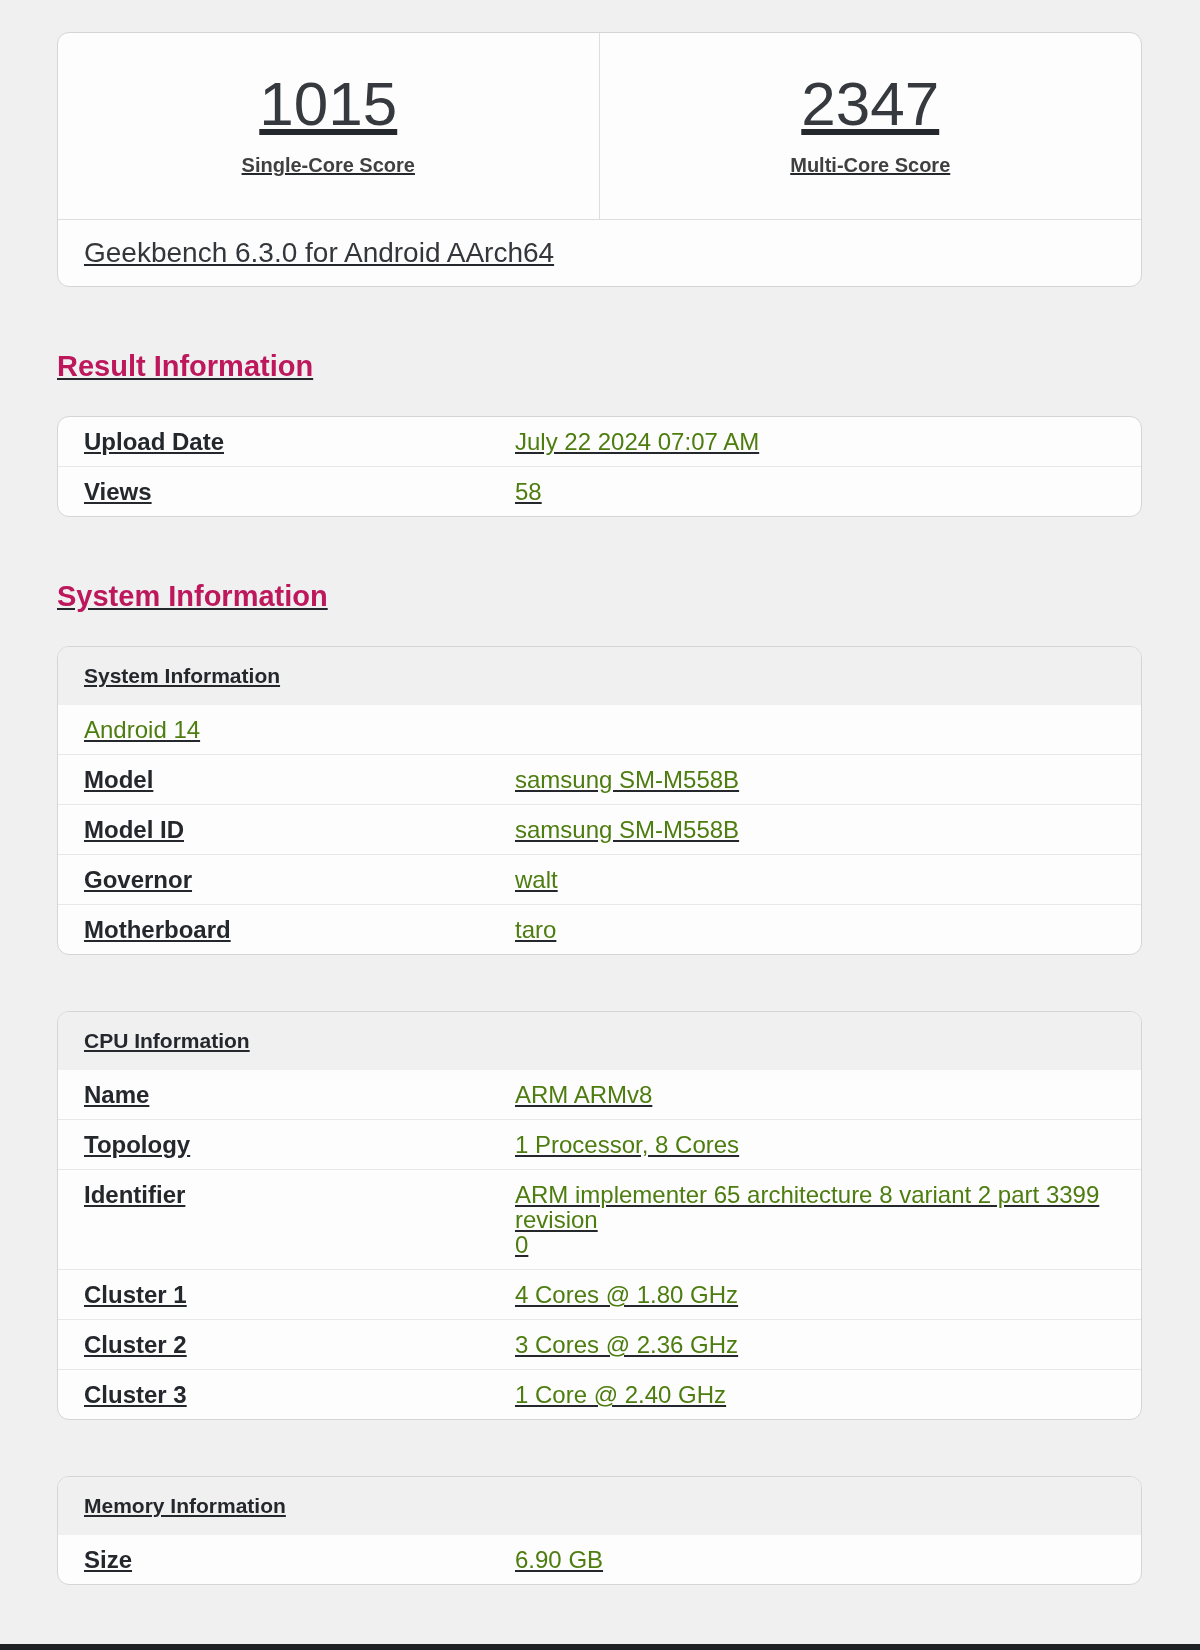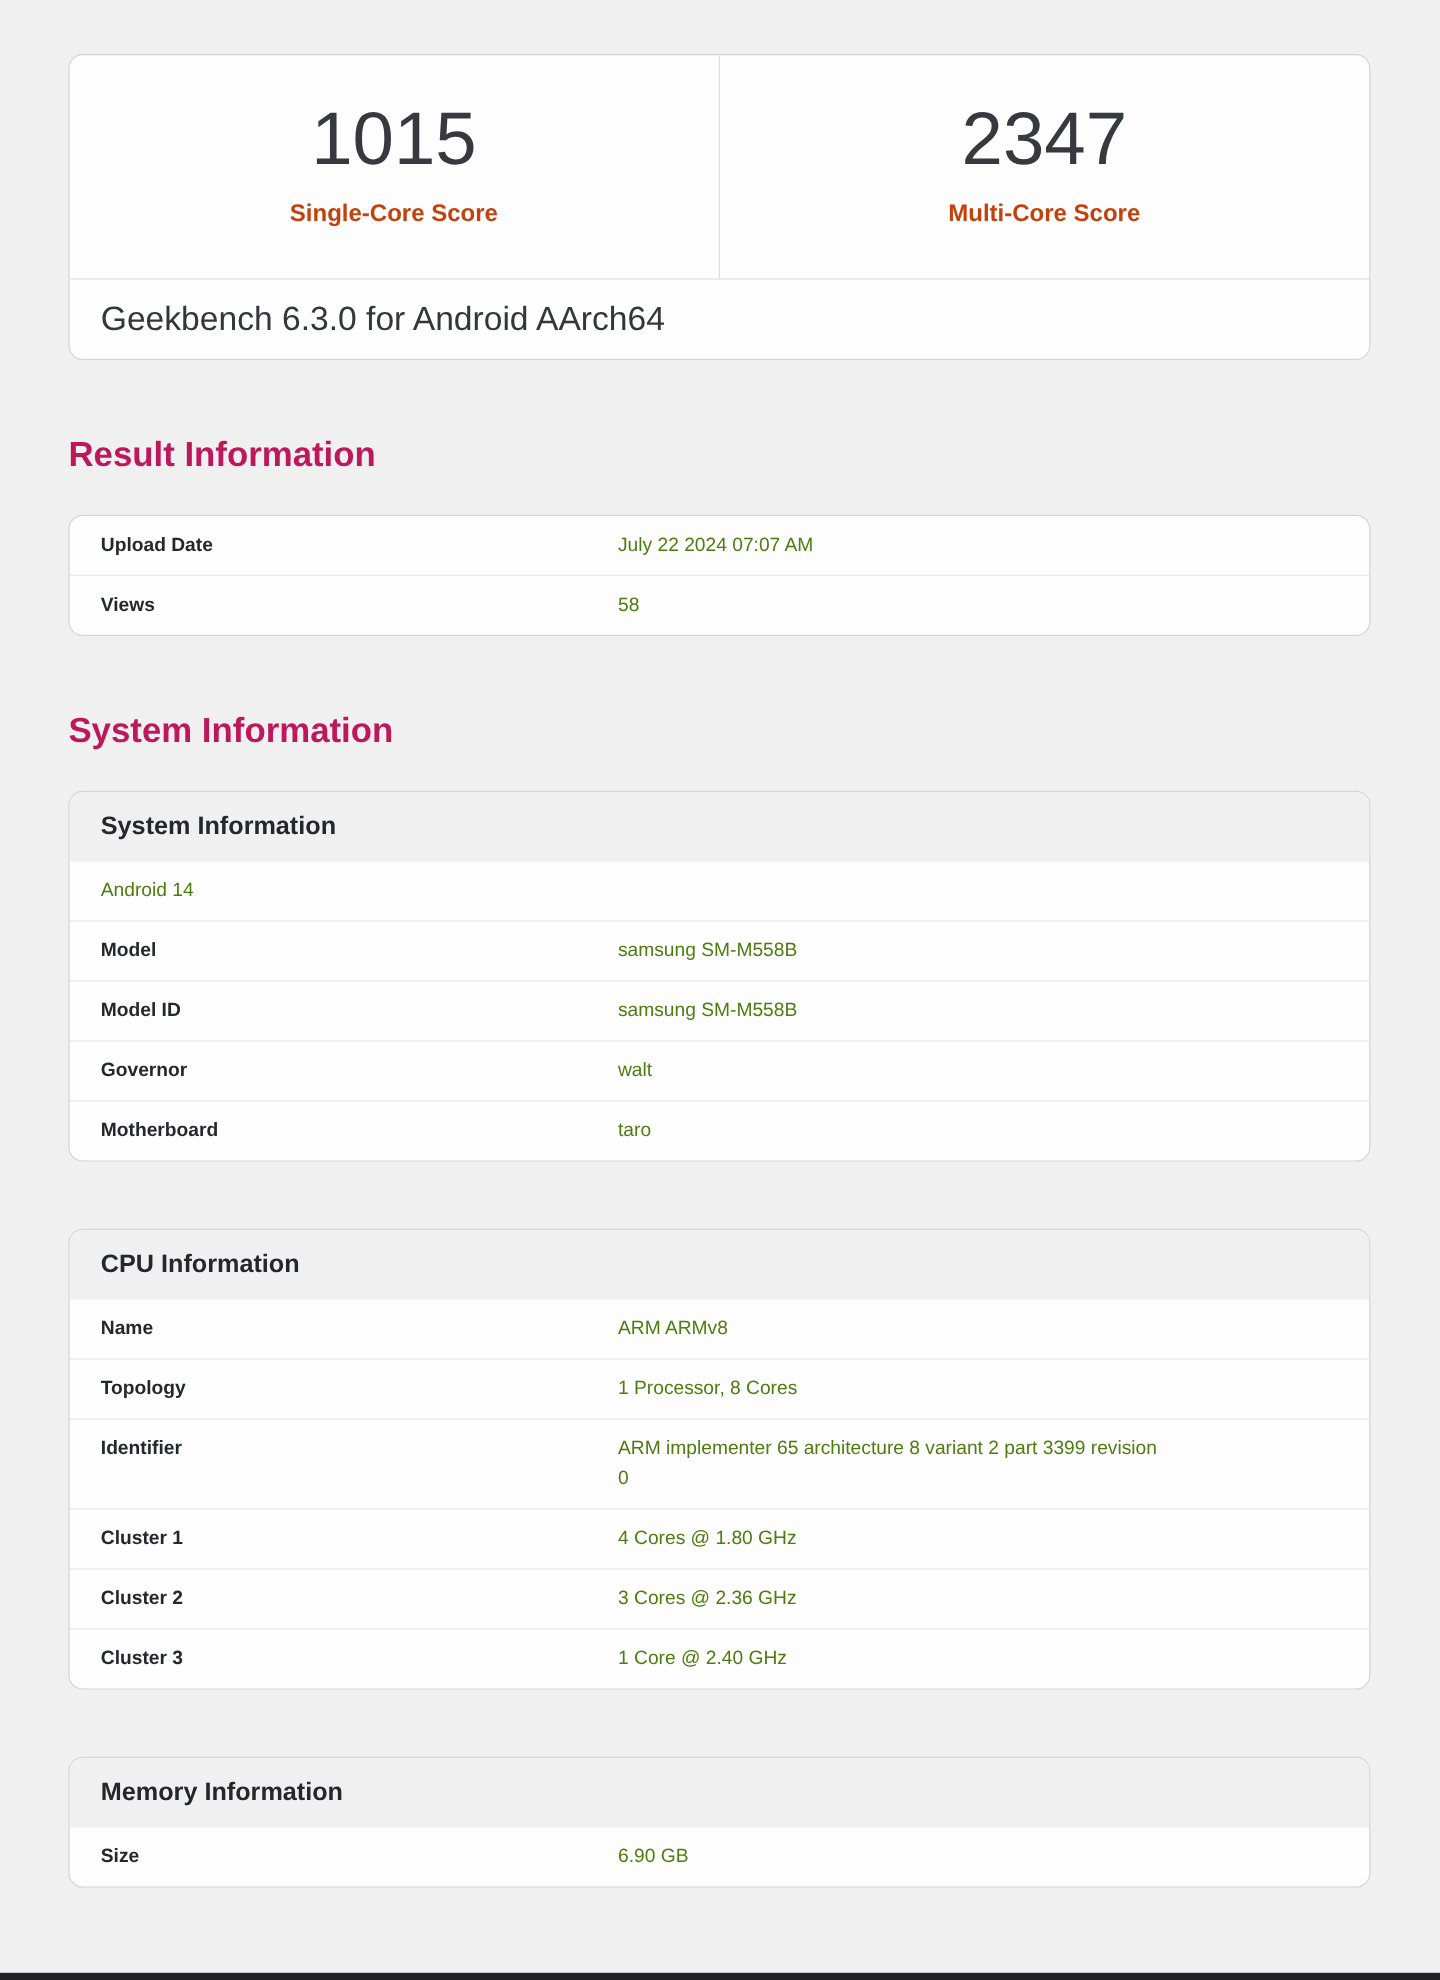--- a/index.html
+++ b/index.html
@@ -5,40 +5,40 @@
   * { margin:0; padding:0; box-sizing:border-box; }
   html,body { width:1200px; }
   body {
     height:1650px;
     position:relative;
     overflow:hidden;
     background:#f0f0f1;
     font-family:"Liberation Sans", sans-serif;
     color:#24272c;
   }
-  .container { width:1085px; margin-left:57px; padding-top:45px; }
+  .container { width:1085px; margin-left:57px; padding-top:32px;text-decoration:underline; }
 
   .card {
     background:#fdfdfd;
     border:1px solid #d5d5d7;
     border-radius:12px;
     overflow:hidden;
   }
 
   
   .score-cols { display:flex; }
   .score-col {
     width:50%; height:186px;
     display:flex; flex-direction:column;
     align-items:center; justify-content:center;
     padding-bottom:6px;
   }
   .score-col.first { border-right:1px solid #dedee0; }
   .score-value { font-size:62px; line-height:68px; color:#36393e; }
-  .score-label { font-size:20px; font-weight:bold; margin-top:16px; color:#c2410c; }
+  .score-label { font-size:20px; font-weight:bold; margin-top:16px; color:#404040; }
   .score-footer {
     border-top:1px solid #dedee0;
     padding:19px 26px;
     font-size:28px; line-height:28px;
     color:#33363a;
   }
 
   
   .section-heading {
     font-size:29px; line-height:34px; font-weight:bold;
@@ -47,21 +47,21 @@
   }
 
   
   .info-card + .info-card { margin-top:56px; }
   .card-header {
     background:#f0f0f1;
     padding:17px 26px;
     font-size:21px; line-height:24px; font-weight:bold;
     color:#24272c;
   }
-  .info-row { display:flex; padding:12px 26px; font-size:16px; line-height:25px; }
+  .info-row { display:flex; padding:12px 26px; font-size:24px; line-height:25px; }
   .info-row + .info-row { border-top:1px solid #e8e8ea; }
   .info-row .label { width:431px; flex:none; font-weight:bold; color:#24272c; }
   .info-row .value { flex:1; color:#4d7c0f; white-space:pre-line; }
 
   .footer-bar {
     position:absolute; left:0; bottom:0;
     width:1200px; height:6px;
     background:#1f2124;
   }
 </style>

